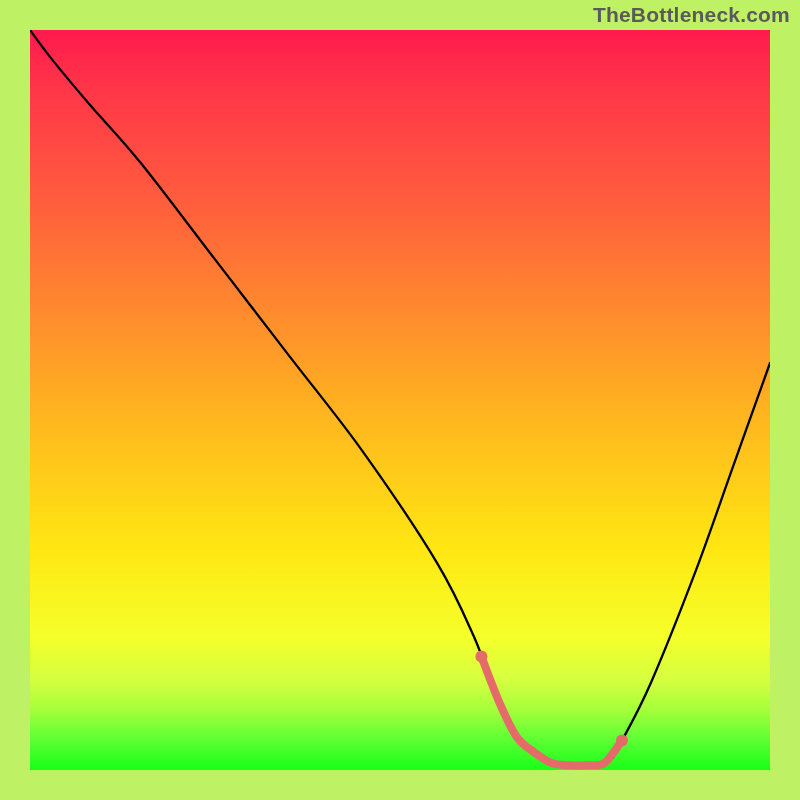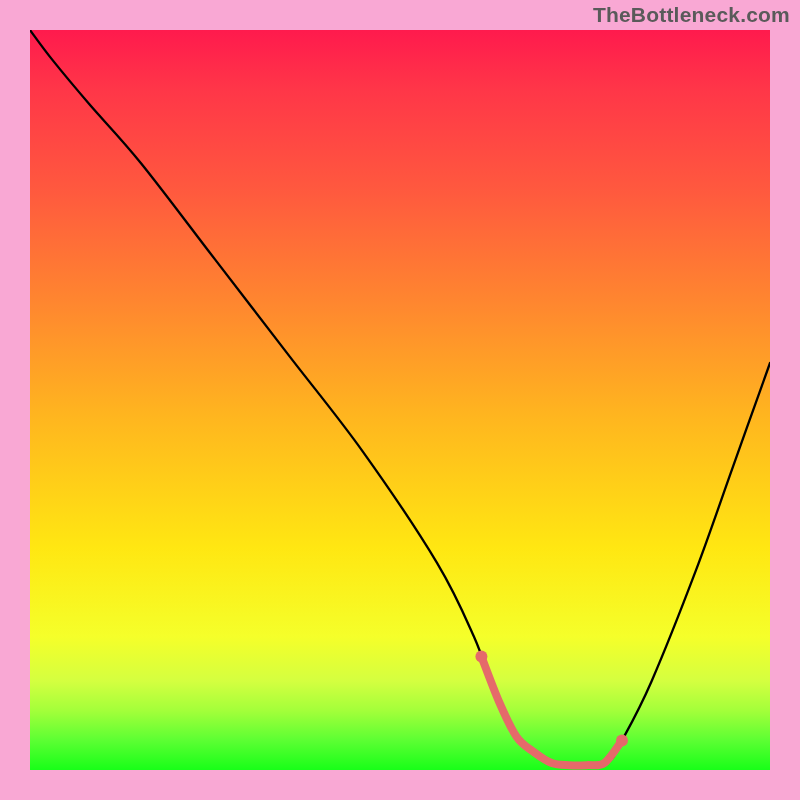--- a/index.html
+++ b/index.html
@@ -8,21 +8,21 @@
     width: 800px;
     height: 800px;
     background: #000;
     overflow: hidden;
     font-family: Arial, Helvetica, sans-serif;
   }
   .frame {
     position: relative;
     width: 800px;
     height: 800px;
-    background: #f9a8d4;
+    background: #bef264;
   }
   .watermark {
     position: absolute;
     top: 3px;
     right: 10px;
     color: #5a5a5a;
     font-size: 21px;
     font-weight: 600;
     letter-spacing: 0.2px;
     z-index: 5;

